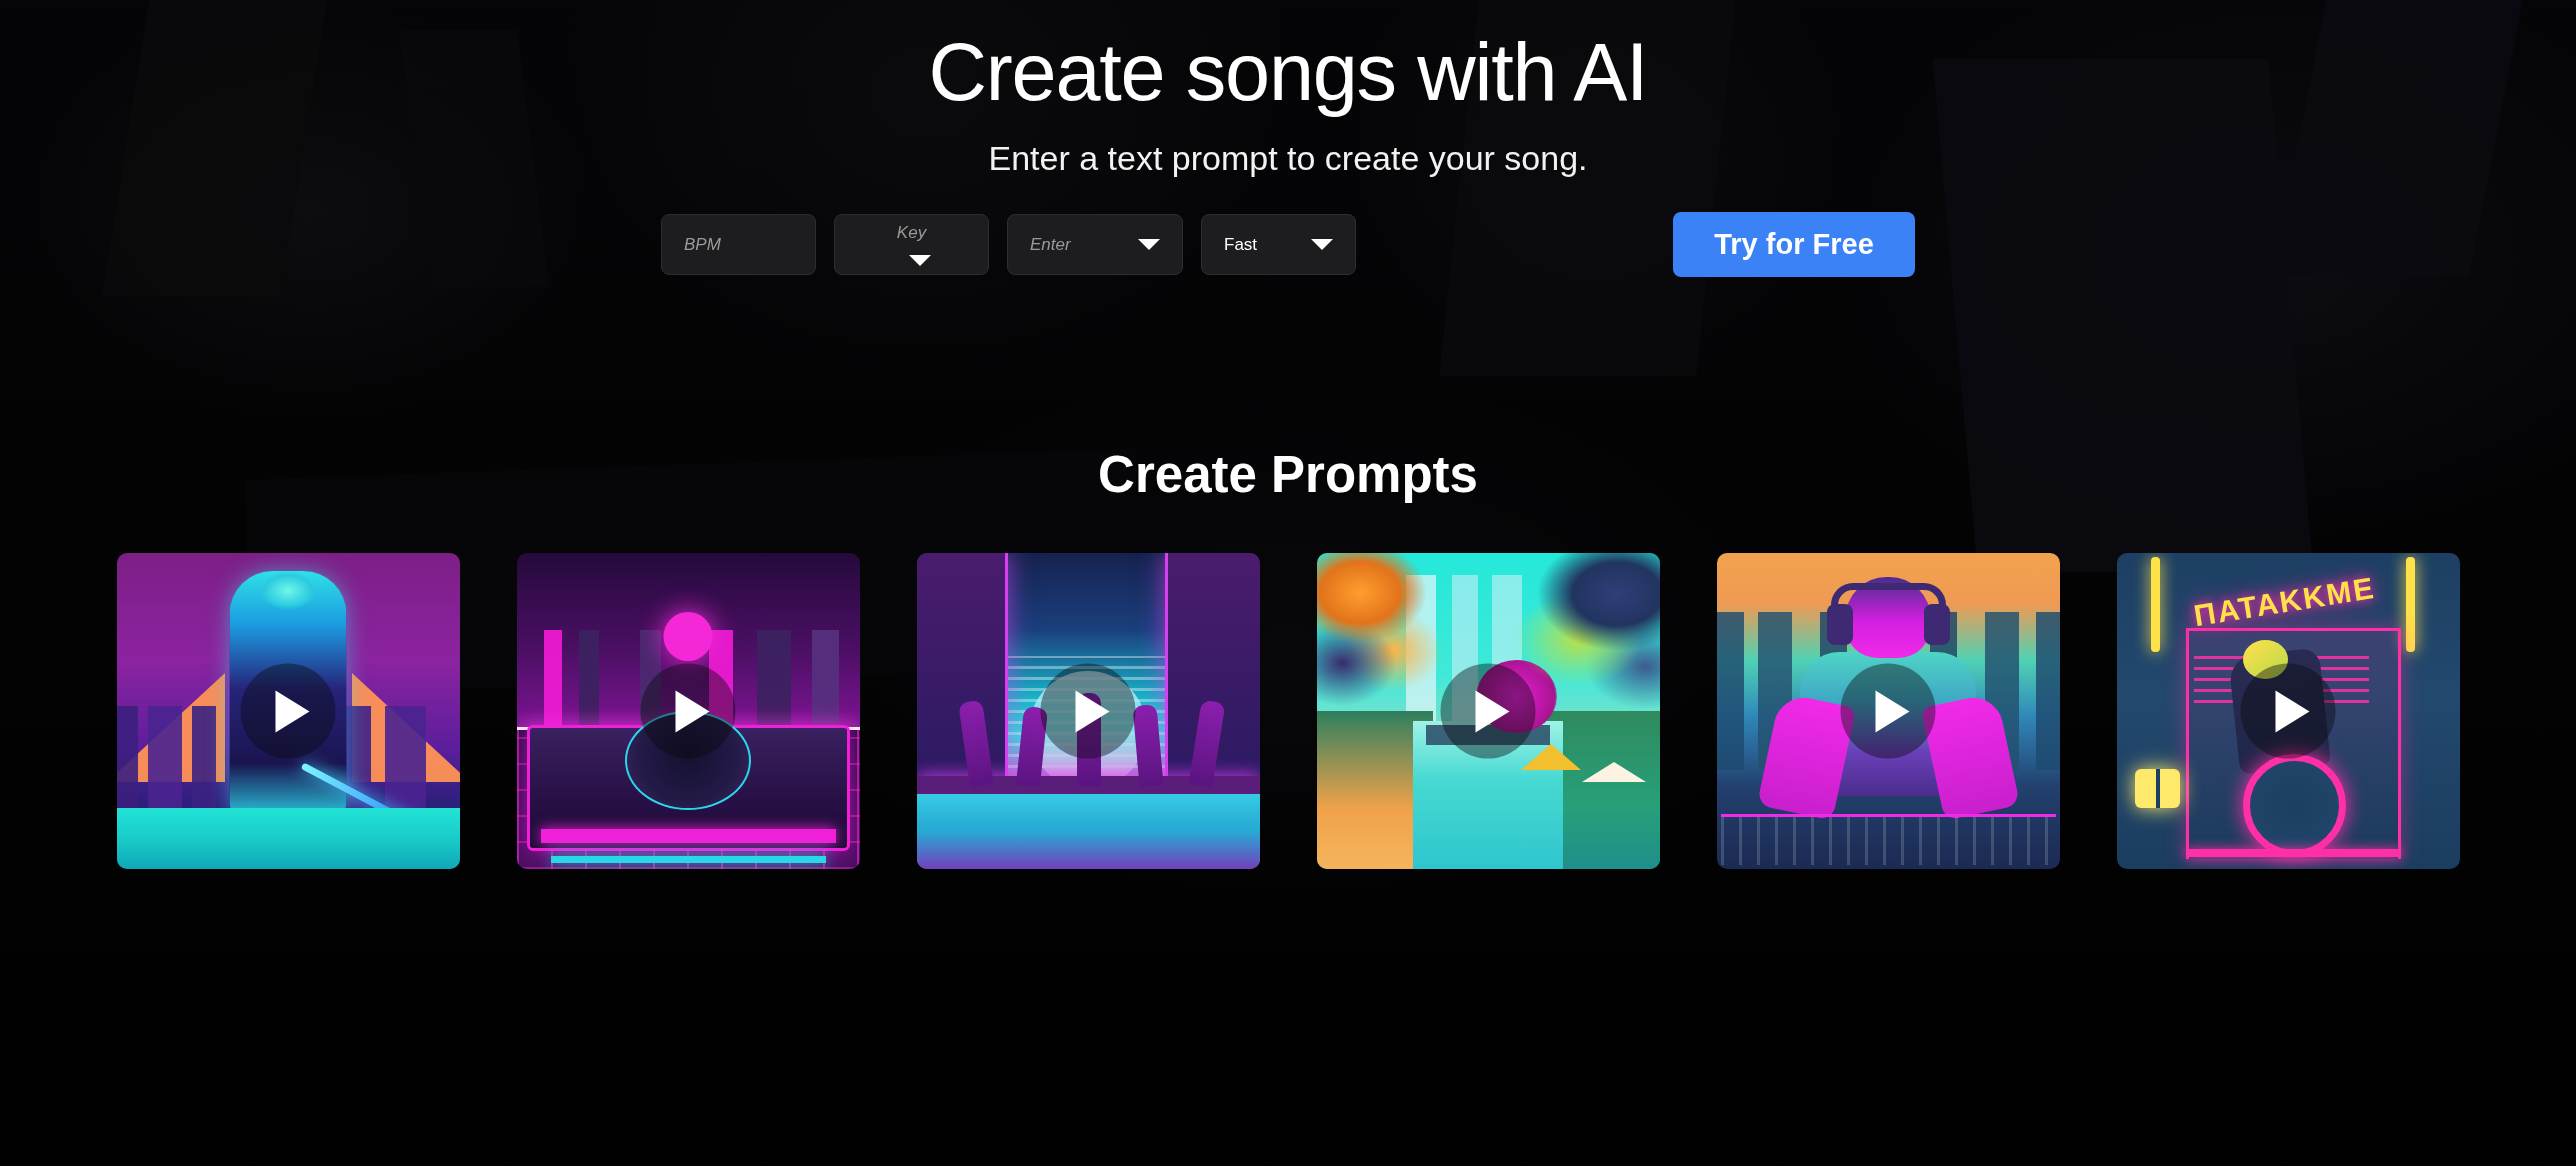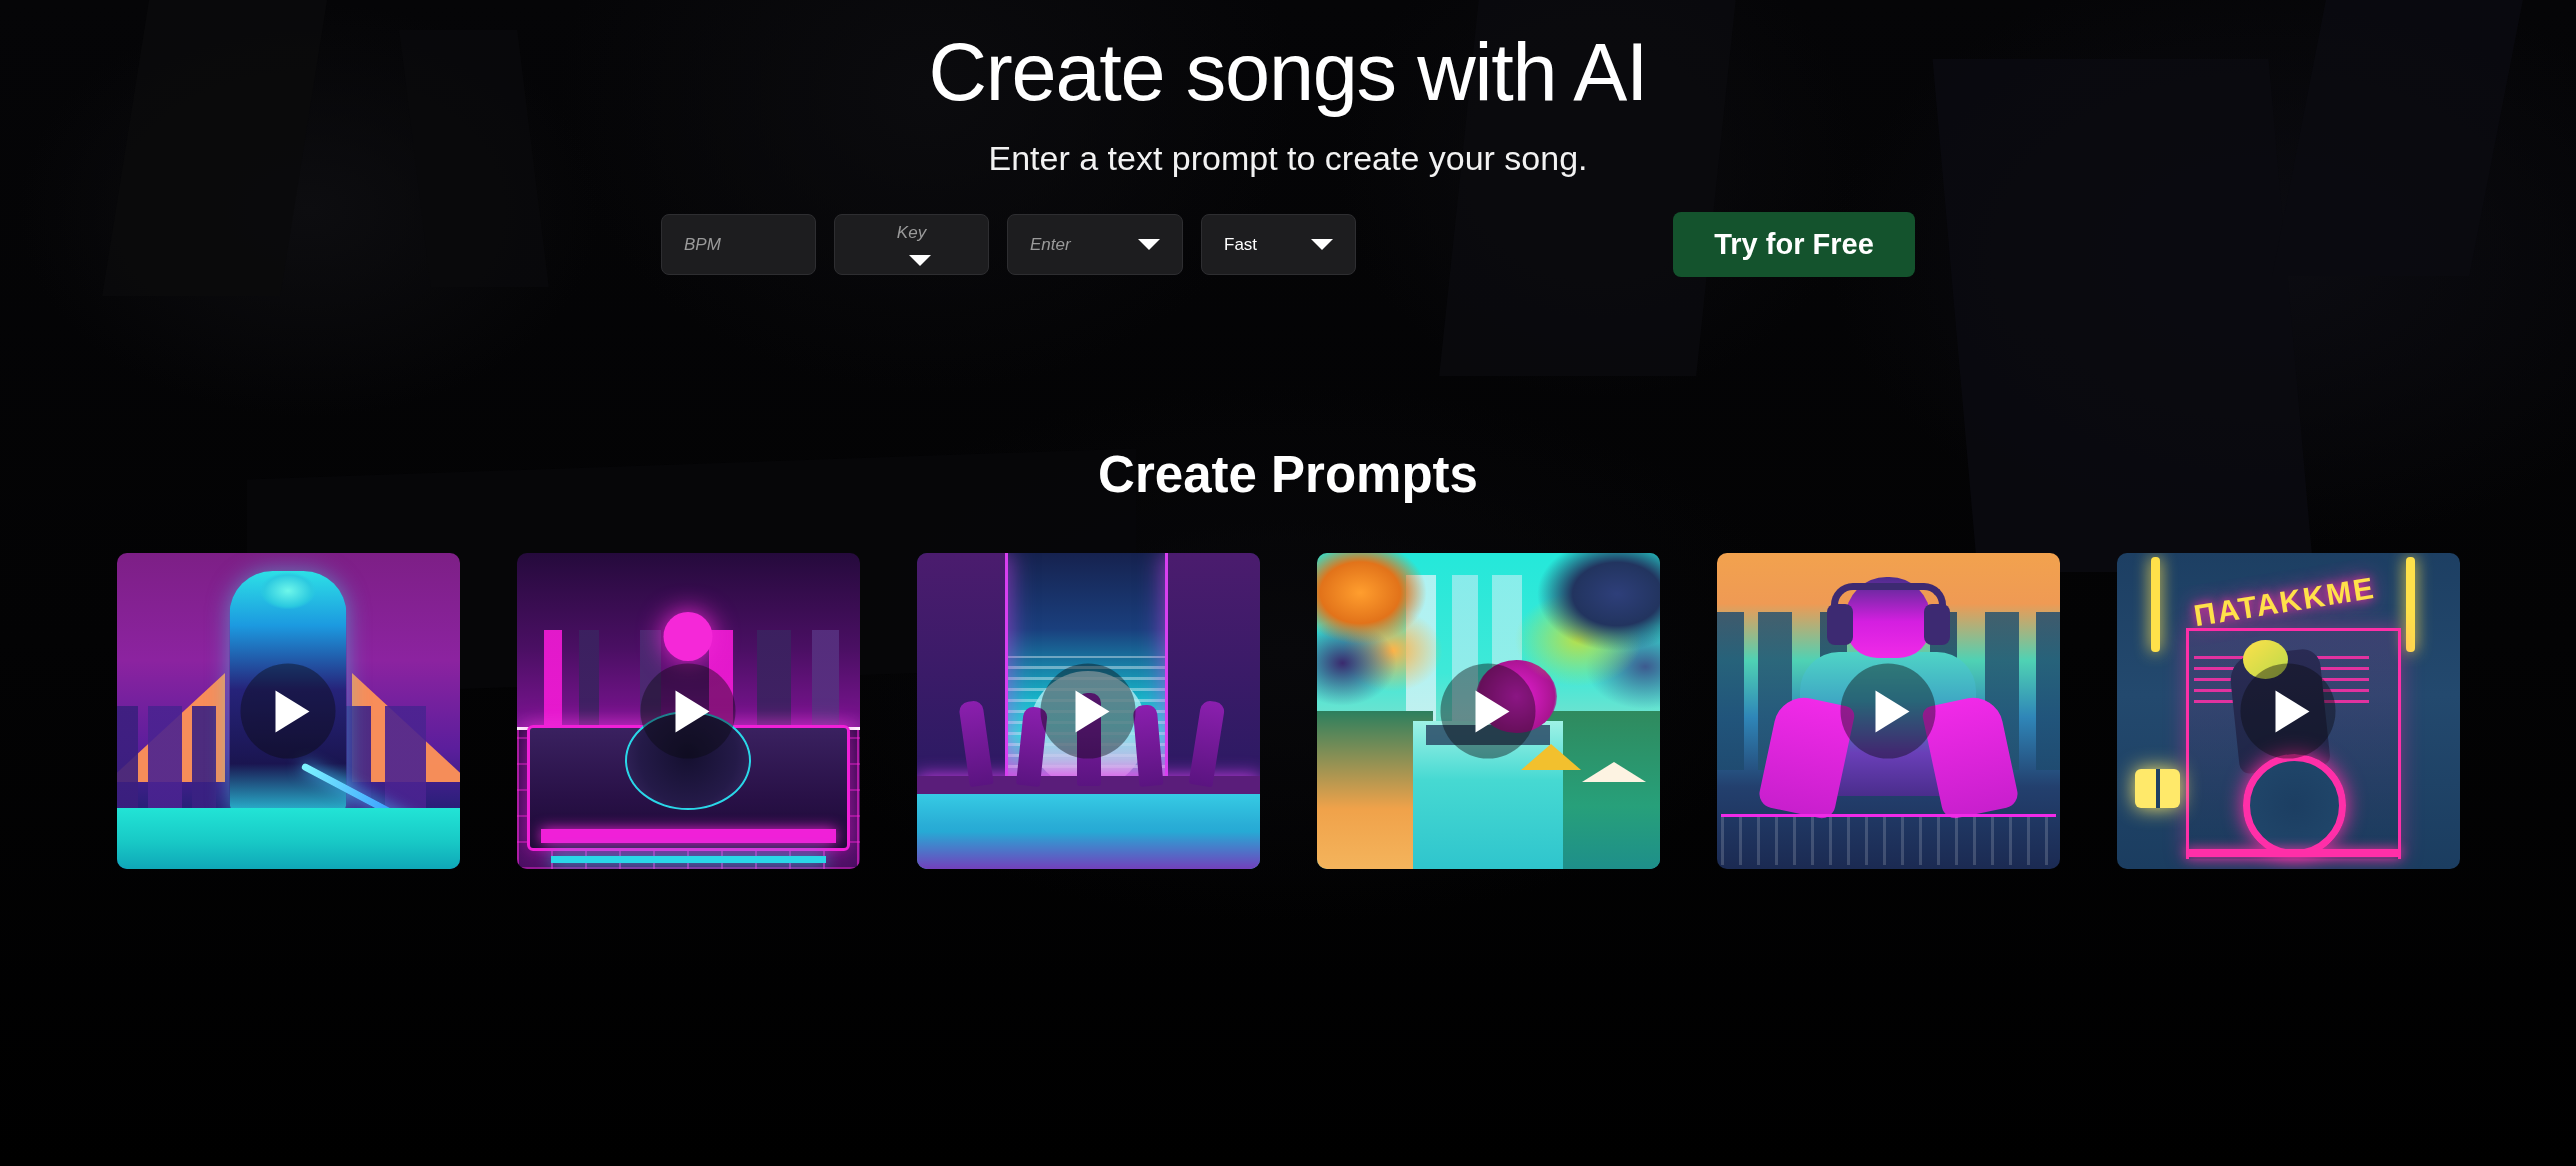--- a/index.html
+++ b/index.html
@@ -128,21 +128,21 @@
     border-top: 11px solid #ffffff;
     margin-left: 16px;
     flex: none;
   }
 
   .spacer { flex: 1 1 auto; }
 
   .cta-button {
     height: 65px;
     min-width: 242px;
-    background: #14532d;
+    background: #3b82f6;
     border: none;
     border-radius: 8px;
     color: #ffffff;
     font-size: 29px;
     font-weight: 700;
     font-family: "Liberation Sans", sans-serif;
     cursor: pointer;
     padding: 0 26px;
     margin-right: 0;
   }

